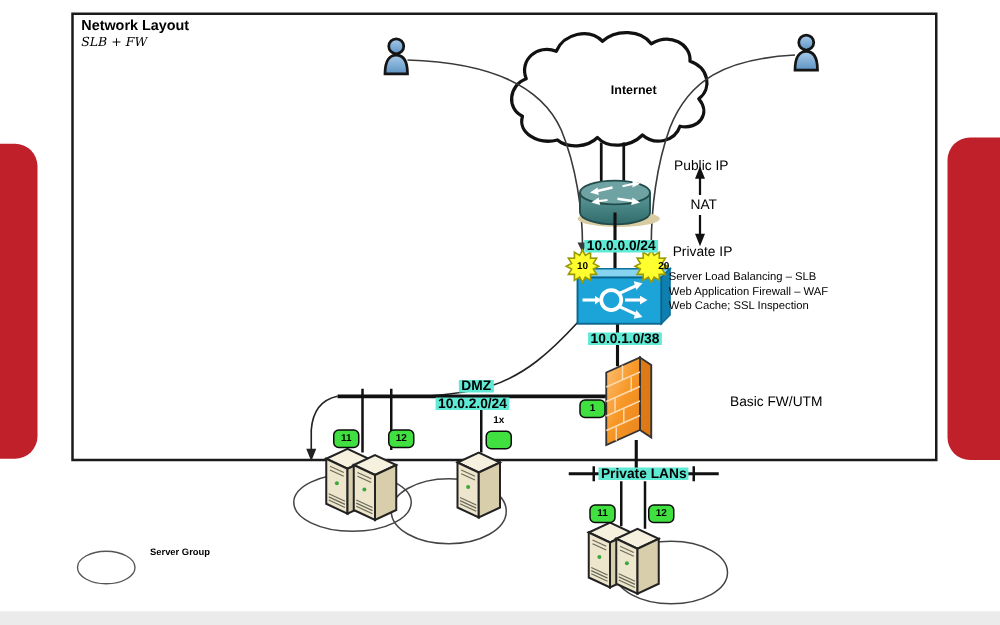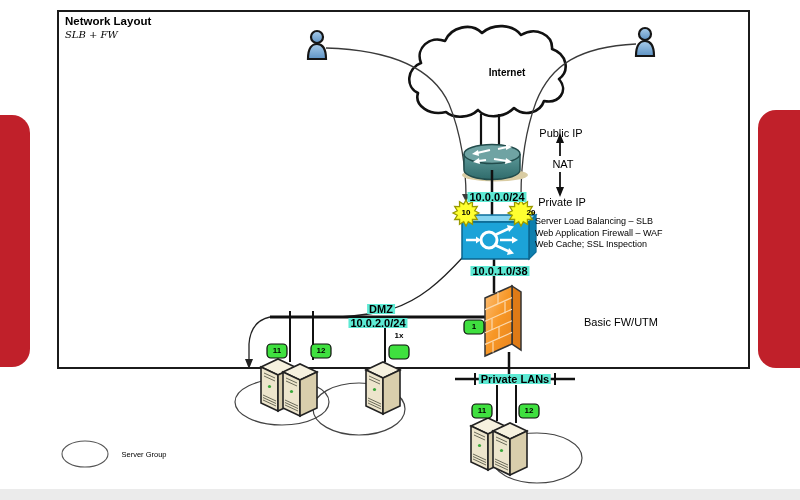--- a/index.html
+++ b/index.html
@@ -183,21 +183,21 @@
   </div>
 
   <div class="lbl b bg" style="left:441px;top:259px;">10.0.1.0/38</div>
   <div class="lbl" style="left:530px;top:310px;margin-left:32px;">Basic FW/UTM</div>
 
   <div class="lbl b bg" style="left:322px;top:297px;">DMZ</div>
   <div class="lbl b bg" style="left:319px;top:311px;">10.0.2.0/24</div>
 
   <div class="lbl b bg" style="left:456px;top:367px;">Private LANs</div>
 
-  <div class="lbl small-lbl" style="left:85px;top:443px;">Server Group</div>
+  <div class="lbl small-lbl" style="left:85px;top:430px;font-weight:bold;">Server Group</div>
 
   <div class="lbl badge-txt" style="left:407px;top:201px;">10</div>
   <div class="lbl badge-txt" style="left:472px;top:201px;">20</div>
   <div class="lbl badge-txt" style="left:415px;top:315px;">1</div>
   <div class="lbl badge-txt" style="left:218px;top:339px;">11</div>
   <div class="lbl badge-txt" style="left:262px;top:339px;">12</div>
   <div class="lbl badge-txt" style="left:340px;top:324px;">1x</div>
   <div class="lbl badge-txt" style="left:423px;top:399px;">11</div>
   <div class="lbl badge-txt" style="left:470px;top:399px;">12</div>
 

